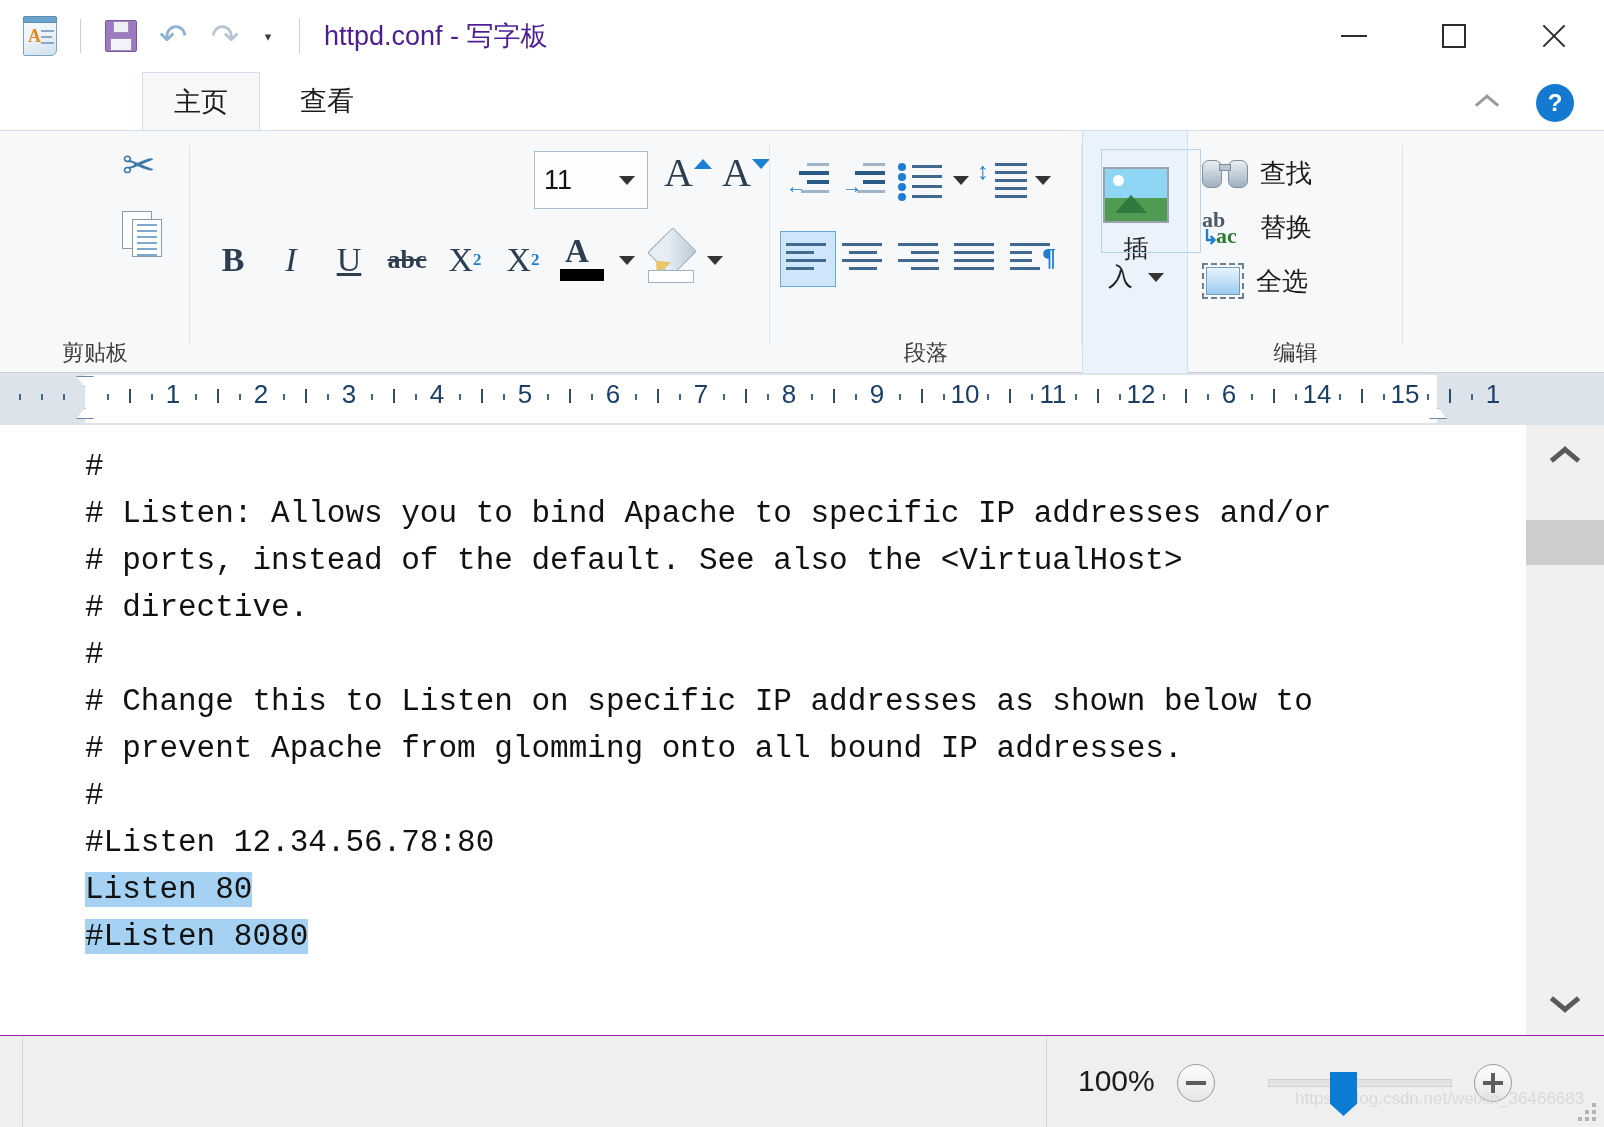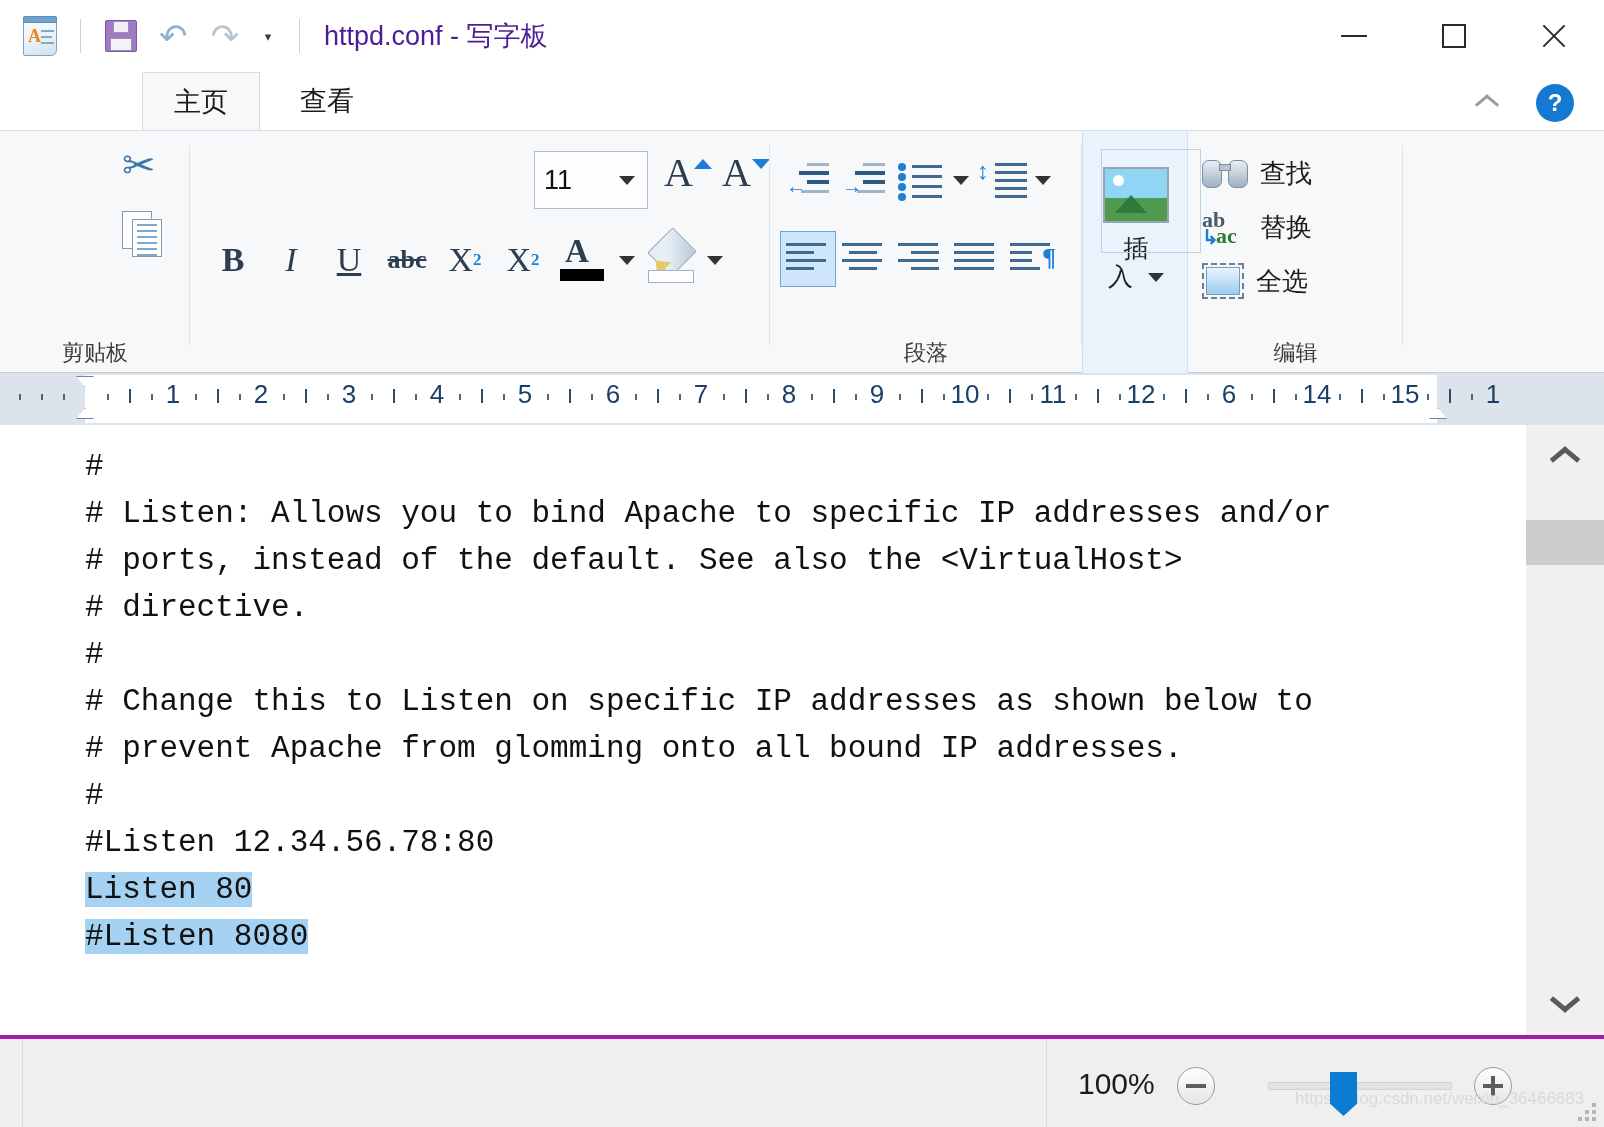--- a/index.html
+++ b/index.html
@@ -242,21 +242,21 @@
   .chev:before, .chev:after { content:""; position:absolute; width:20px; height:5px; background:#5a5a5a; top:6px;}
   .chev.up:before { left:-1px; transform:rotate(-40deg);}
   .chev.up:after  { left:11px; transform:rotate(40deg);}
   .chev.dn:before { left:-1px; transform:rotate(40deg);}
   .chev.dn:after  { left:11px; transform:rotate(-40deg);}
   .sc-thumb { position:absolute; left:0; top:95px; width:78px; height:45px; background:#cdcdcd; }
 
   
   .status {
     position:absolute; left:0; bottom:0; width:1604px; height:92px;
-    background:#efefef; border-top:4px solid #a21caf;
+    background:#efefef; border-top:1px solid #a21caf;
   }
   .st-sep { position:absolute; top:0; width:1px; height:92px; background:#d8d8d8; }
   .zoom-pct { position:absolute; left:1078px; top:28px; font-size:30px; color:#1b1b1b; }
   .zbtn { position:absolute; top:28px; width:38px; height:38px; border-radius:50%;
           border:1px solid #9b9b9b; background:linear-gradient(#fdfdfd,#e6e6e6);
           display:flex; align-items:center; justify-content:center; }
   .zbtn .hbar { width:20px; height:4px; background:#5d5d5d; }
   .zbtn .vbar { position:absolute; width:4px; height:20px; background:#5d5d5d; }
   .zminus { left:1177px; }
   .zplus  { left:1474px; }

